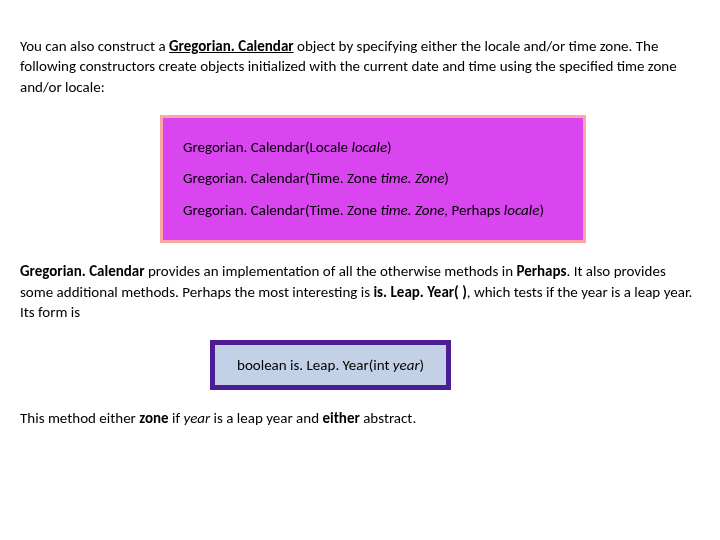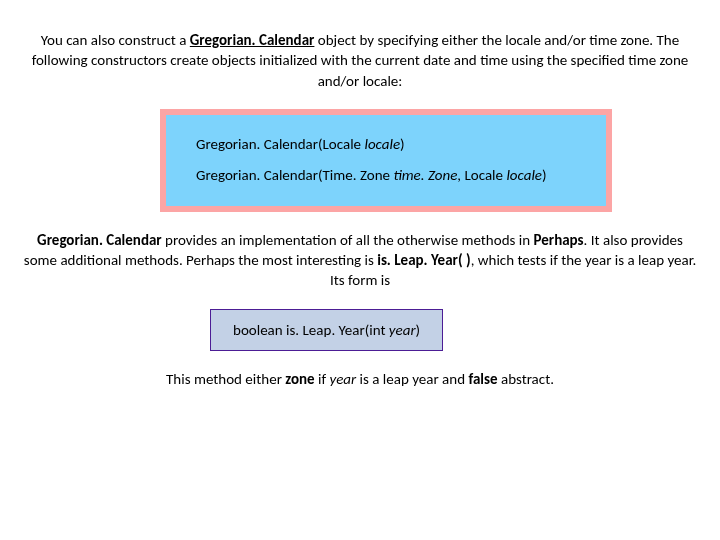--- a/index.html
+++ b/index.html
@@ -7,75 +7,77 @@
     padding: 18px 20px;
     font-family: Calibri, Arial, sans-serif;
     font-size: 15px;
     color: #000;
     background: #fff;
     width: 720px;
     box-sizing: border-box;
     line-height: 1.35;
   }
   .para {
-    margin: 12px 0 18px 0;
-    text-align: center;
+    margin: 18px 0 18px 0;
   }
   .sig-box-wrap {
     margin: 18px 0 18px 140px;
   }
   .sig-box {
     display: inline-block;
-    background: #7dd3fc;
-    border: 6px solid #fca5a5;
-    padding: 14px 30px;
+    background: #d946ef;
+    border: 3px solid #fca5a5;
+    padding: 14px 20px;
     min-width: 380px;
   }
   .sig-line {
     font-size: 15px;
     color: #000;
     line-height: 2.1;
     white-space: nowrap;
   }
   .method-box-wrap {
     margin: 18px 0 18px 190px;
   }
   .method-box {
     display: inline-block;
     background: #c3d1e6;
-    border: 1px solid #4c1d95;
+    border: 5px solid #4c1d95;
     padding: 10px 22px;
   }
   .bold { font-weight: bold; }
   .italic { font-style: italic; }
   .underline { text-decoration: underline; }
 </style>
 </head>
 <body>
 
 <p class="para">
   <span>You can also construct a </span><span class="bold underline">Gregorian. Calendar</span><span> object by specifying either the locale and/or time zone. The following constructors create objects initialized with the current date and time using the specified time zone and/or locale:</span>
 </p>
 
 <div class="sig-box-wrap">
   <div class="sig-box">
     <div class="sig-line">
       <span>Gregorian. Calendar(Locale </span><span class="italic">locale</span><span>)</span>
     </div>
     <div class="sig-line">
-      <span>Gregorian. Calendar(Time. Zone </span><span class="italic">time. Zone</span><span>, Locale </span><span class="italic">locale</span><span>)</span>
+      <span>Gregorian. Calendar(Time. Zone </span><span class="italic">time. Zone</span><span>)</span>
+    </div>
+    <div class="sig-line">
+      <span>Gregorian. Calendar(Time. Zone </span><span class="italic">time. Zone</span><span>, Perhaps </span><span class="italic">locale</span><span>)</span>
     </div>
   </div>
 </div>
 
 <p class="para">
   <span class="bold">Gregorian. Calendar</span><span> provides an implementation of all the otherwise methods in </span><span class="bold">Perhaps</span><span>. It also provides some additional methods. Perhaps the most interesting is </span><span class="bold">is. Leap. Year( )</span><span>, which tests if the year is a leap year. Its form is</span>
 </p>
 
 <div class="method-box-wrap">
   <div class="method-box">
     <span>boolean is. Leap. Year(int </span><span class="italic">year</span><span>)</span>
   </div>
 </div>
 
 <p class="para">
-  <span>This method either </span><span class="bold">zone</span><span> if </span><span class="italic">year</span><span> is a leap year and </span><span class="bold">false</span><span> abstract.</span>
+  <span>This method either </span><span class="bold">zone</span><span> if </span><span class="italic">year</span><span> is a leap year and </span><span class="bold">either</span><span> abstract.</span>
 </p>
 
 </body></html>

